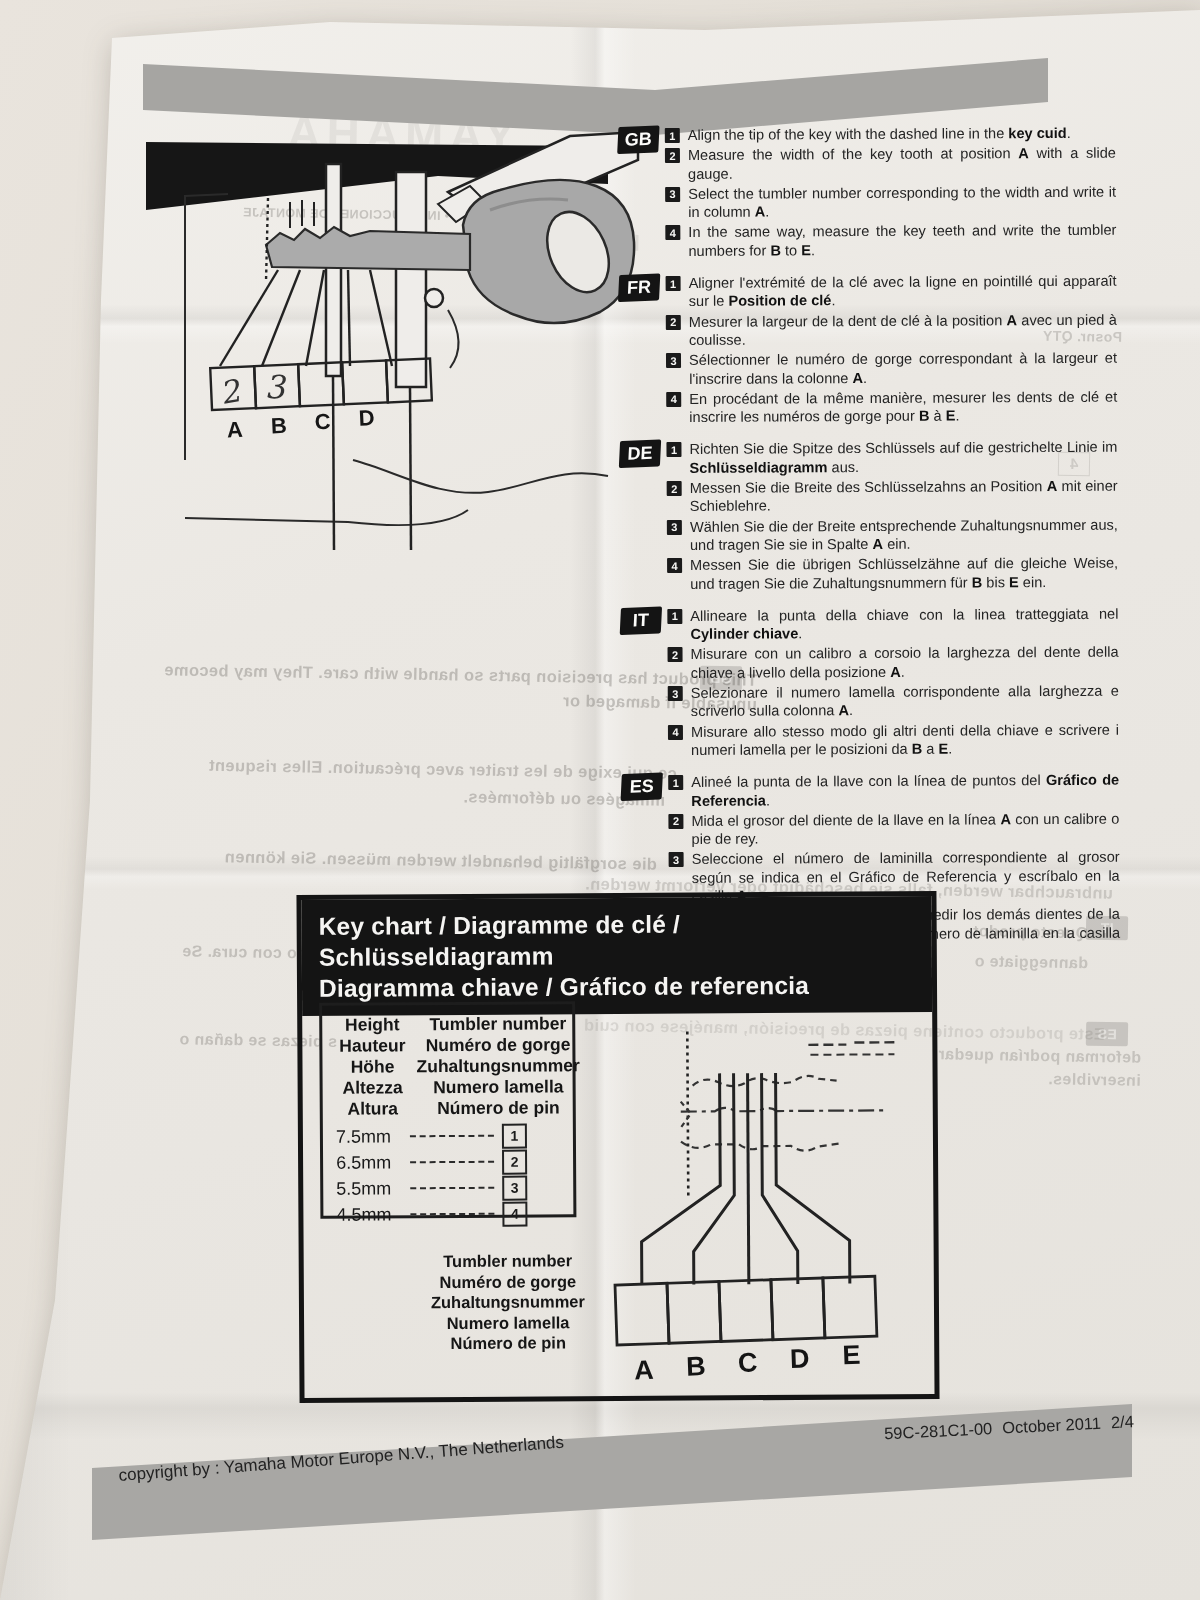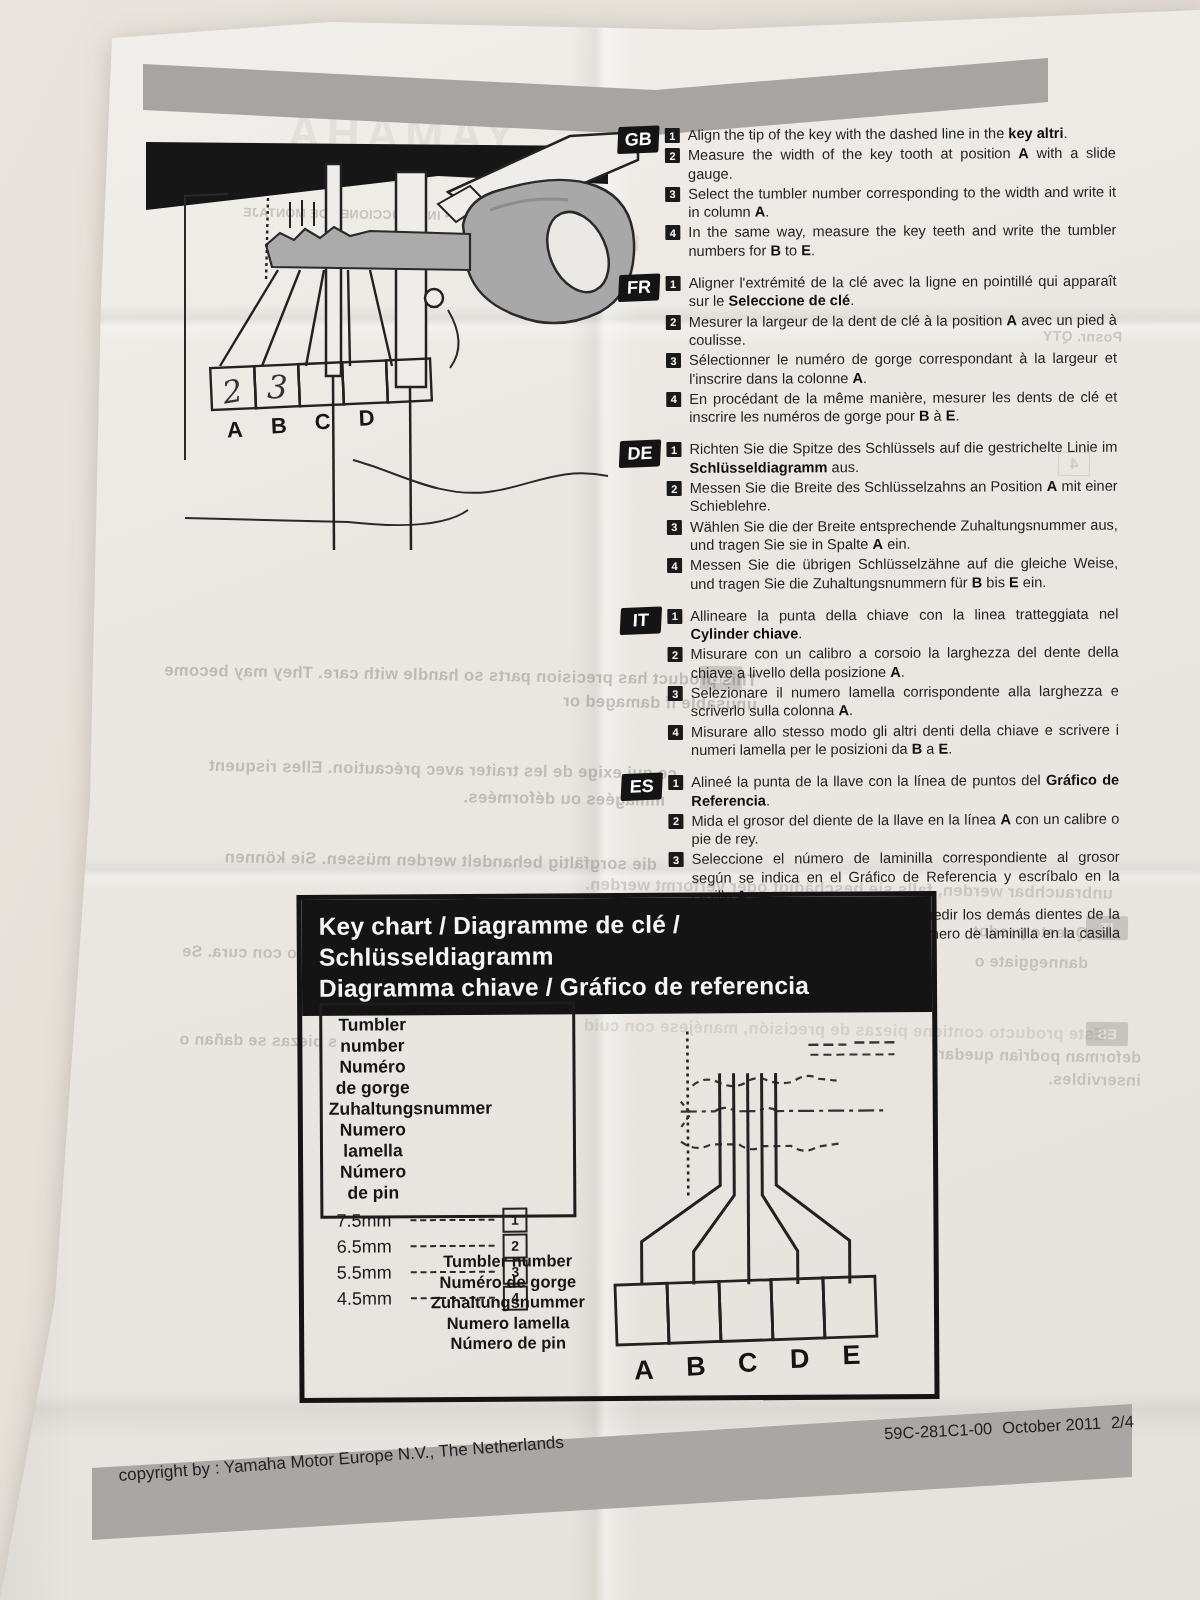--- a/index.html
+++ b/index.html
@@ -173,42 +173,42 @@
     <path d="M215,330 C260,342 300,368 350,362 C392,357 420,336 470,346" fill="none" stroke="#2a2a2a" stroke-width="2"></path>
     <path d="M310,180 Q330,214 312,238" fill="none" stroke="#2a2a2a" stroke-width="2"></path>
   </svg>
 
   <div class="lang-col" id="lang-sections">
       <div class="lang">
         <div class="lang-badge">GB</div>
         <div class="steps">
           <div class="step">
             <span class="step-num">1</span>
-            <span class="step-text"><span>Align the tip of the key with the dashed line in the </span><b>key altri</b><span>.</span></span>
+            <span class="step-text"><span>Align the tip of the key with the dashed line in the </span><b>key cuid</b><span>.</span></span>
           </div>
           <div class="step">
             <span class="step-num">2</span>
             <span class="step-text"><span>Measure the width of the key tooth at position </span><b>A</b><span> with a slide gauge.</span></span>
           </div>
           <div class="step">
             <span class="step-num">3</span>
             <span class="step-text"><span>Select the tumbler number corresponding to the width and write it in column </span><b>A</b><span>.</span></span>
           </div>
           <div class="step">
             <span class="step-num">4</span>
             <span class="step-text"><span>In the same way, measure the key teeth and write the tumbler numbers for </span><b>B</b><span> to </span><b>E</b><span>.</span></span>
           </div>
         </div>
       </div>
       <div class="lang">
         <div class="lang-badge">FR</div>
         <div class="steps">
           <div class="step">
             <span class="step-num">1</span>
-            <span class="step-text"><span>Aligner l'extrémité de la clé avec la ligne en pointillé qui apparaît sur le </span><b>Seleccione de clé</b><span>.</span></span>
+            <span class="step-text"><span>Aligner l'extrémité de la clé avec la ligne en pointillé qui apparaît sur le </span><b>Position de clé</b><span>.</span></span>
           </div>
           <div class="step">
             <span class="step-num">2</span>
             <span class="step-text"><span>Mesurer la largeur de la dent de clé à la position </span><b>A</b><span> avec un pied à coulisse.</span></span>
           </div>
           <div class="step">
             <span class="step-num">3</span>
             <span class="step-text"><span>Sélectionner le numéro de gorge correspondant à la largeur et l'inscrire dans la colonne </span><b>A</b><span>.</span></span>
           </div>
           <div class="step">
@@ -283,20 +283,27 @@
     </div>
 
   <div class="keychart">
     <div class="kc-header">
       <div class="kc-title">Key chart / Diagramme de clé / Schlüsseldiagramm</div>
       <div class="kc-title">Diagramma chiave / Gráfico de referencia</div>
     </div>
 
     <div class="htable">
       <div class="ht-head">
+        <div class="ht-col" id="height-labels">
+            <div>Height</div>
+            <div>Hauteur</div>
+            <div>Höhe</div>
+            <div>Altezza</div>
+            <div>Altura</div>
+          </div>
         <div class="ht-col" id="tumbler-labels">
             <div>Tumbler number</div>
             <div>Numéro de gorge</div>
             <div>Zuhaltungsnummer</div>
             <div>Numero lamella</div>
             <div>Número de pin</div>
           </div>
       </div>
       <div id="height-rows">
           <div class="hrow">

